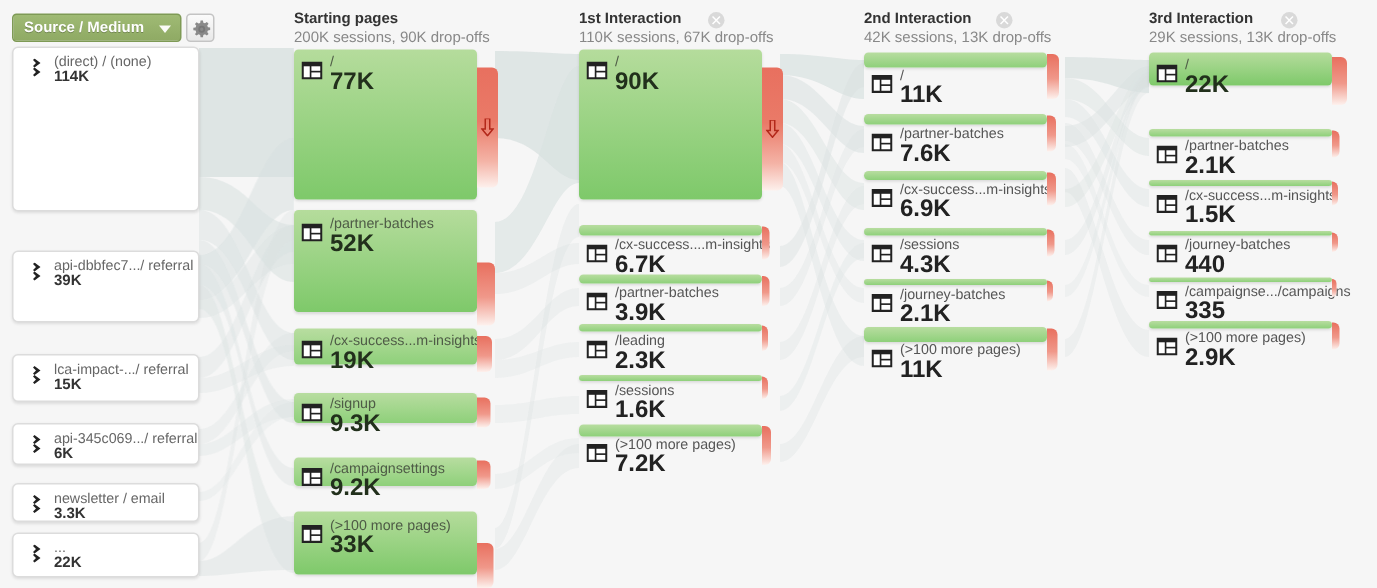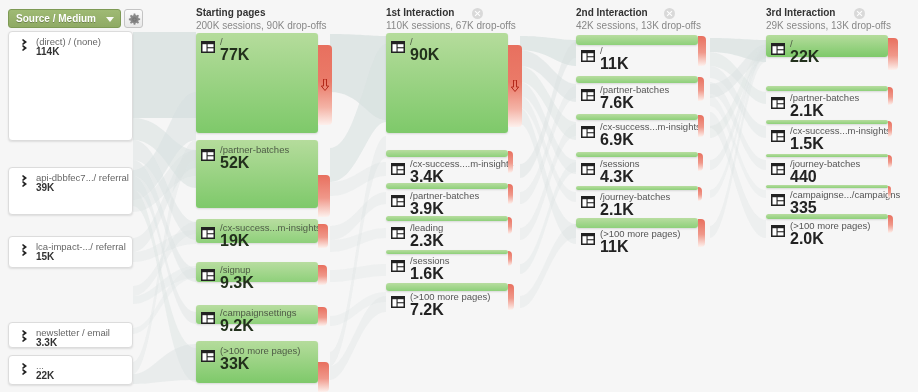--- a/index.html
+++ b/index.html
@@ -204,20 +204,28 @@
 
   <div class="node snode" style="left:8px;top:236px;width:125px;height:32px;">
     <svg class="ico" width="14" height="14" viewBox="0 0 14 14">
       <path d="M1 3h6l-2-2 1-1 4 3-4 3-1-1 2-2H1z" fill="#222"></path>
       <path d="M1 9h6l-2-2 1-1 4 3-4 3-1-1 2-2H1z" fill="#222"></path>
     </svg>
     <span class="n1">lca-impact-.../ referral</span>
     <span class="n2">15K</span>
   </div>
 
+  <div class="node snode" style="left:8px;top:282px;width:125px;height:28px;">
+    <svg class="ico" width="14" height="14" viewBox="0 0 14 14">
+      <path d="M1 3h6l-2-2 1-1 4 3-4 3-1-1 2-2H1z" fill="#222"></path>
+      <path d="M1 9h6l-2-2 1-1 4 3-4 3-1-1 2-2H1z" fill="#222"></path>
+    </svg>
+    <span class="n1">api-345c069.../ referral</span>
+    <span class="n2">6K</span>
+  </div>
 
   <div class="node snode" style="left:8px;top:322px;width:125px;height:26px;">
     <svg class="ico" width="14" height="14" viewBox="0 0 14 14">
       <path d="M1 3h6l-2-2 1-1 4 3-4 3-1-1 2-2H1z" fill="#222"></path>
       <path d="M1 9h6l-2-2 1-1 4 3-4 3-1-1 2-2H1z" fill="#222"></path>
     </svg>
     <span class="n1">newsletter / email</span>
     <span class="n2">3.3K</span>
   </div>
 
@@ -331,21 +339,21 @@
 
   <div class="node pnode thin" style="left:386px;top:150px;width:122px;height:7px;"></div>
   <div class="plabel" style="left:391px;top:158px;">
     <svg class="ico" width="14" height="12" viewBox="0 0 14 12">
       <rect x="0" y="0" width="14" height="12" fill="#222"></rect>
       <rect x="1.5" y="3.2" width="4" height="7.3" fill="#fff"></rect>
       <rect x="6.6" y="3.2" width="5.9" height="3" fill="#fff"></rect>
       <rect x="6.6" y="7.3" width="5.9" height="3.2" fill="#fff"></rect>
     </svg>
     <span class="n1">/cx-success....m-insights</span>
-    <span class="n2">3.4K</span>
+    <span class="n2">6.7K</span>
   </div>
   <div class="drop small" style="left:508px;top:151px;width:5px;height:22px;"></div>
 
   <div class="node pnode thin" style="left:386px;top:183px;width:122px;height:6px;"></div>
   <div class="plabel" style="left:391px;top:190px;">
     <svg class="ico" width="14" height="12" viewBox="0 0 14 12">
       <rect x="0" y="0" width="14" height="12" fill="#222"></rect>
       <rect x="1.5" y="3.2" width="4" height="7.3" fill="#fff"></rect>
       <rect x="6.6" y="3.2" width="5.9" height="3" fill="#fff"></rect>
       <rect x="6.6" y="7.3" width="5.9" height="3.2" fill="#fff"></rect>
@@ -539,17 +547,17 @@
 
   <div class="node pnode thin" style="left:766px;top:214px;width:122px;height:5px;"></div>
   <div class="plabel" style="left:771px;top:220px;">
     <svg class="ico" width="14" height="12" viewBox="0 0 14 12">
       <rect x="0" y="0" width="14" height="12" fill="#222"></rect>
       <rect x="1.5" y="3.2" width="4" height="7.3" fill="#fff"></rect>
       <rect x="6.6" y="3.2" width="5.9" height="3" fill="#fff"></rect>
       <rect x="6.6" y="7.3" width="5.9" height="3.2" fill="#fff"></rect>
     </svg>
     <span class="n1">(&gt;100 more pages)</span>
-    <span class="n2">2.0K</span>
+    <span class="n2">2.9K</span>
   </div>
   <div class="drop small" style="left:888px;top:215px;width:5px;height:18px;"></div>
 
 </div>
 
 </body></html>

